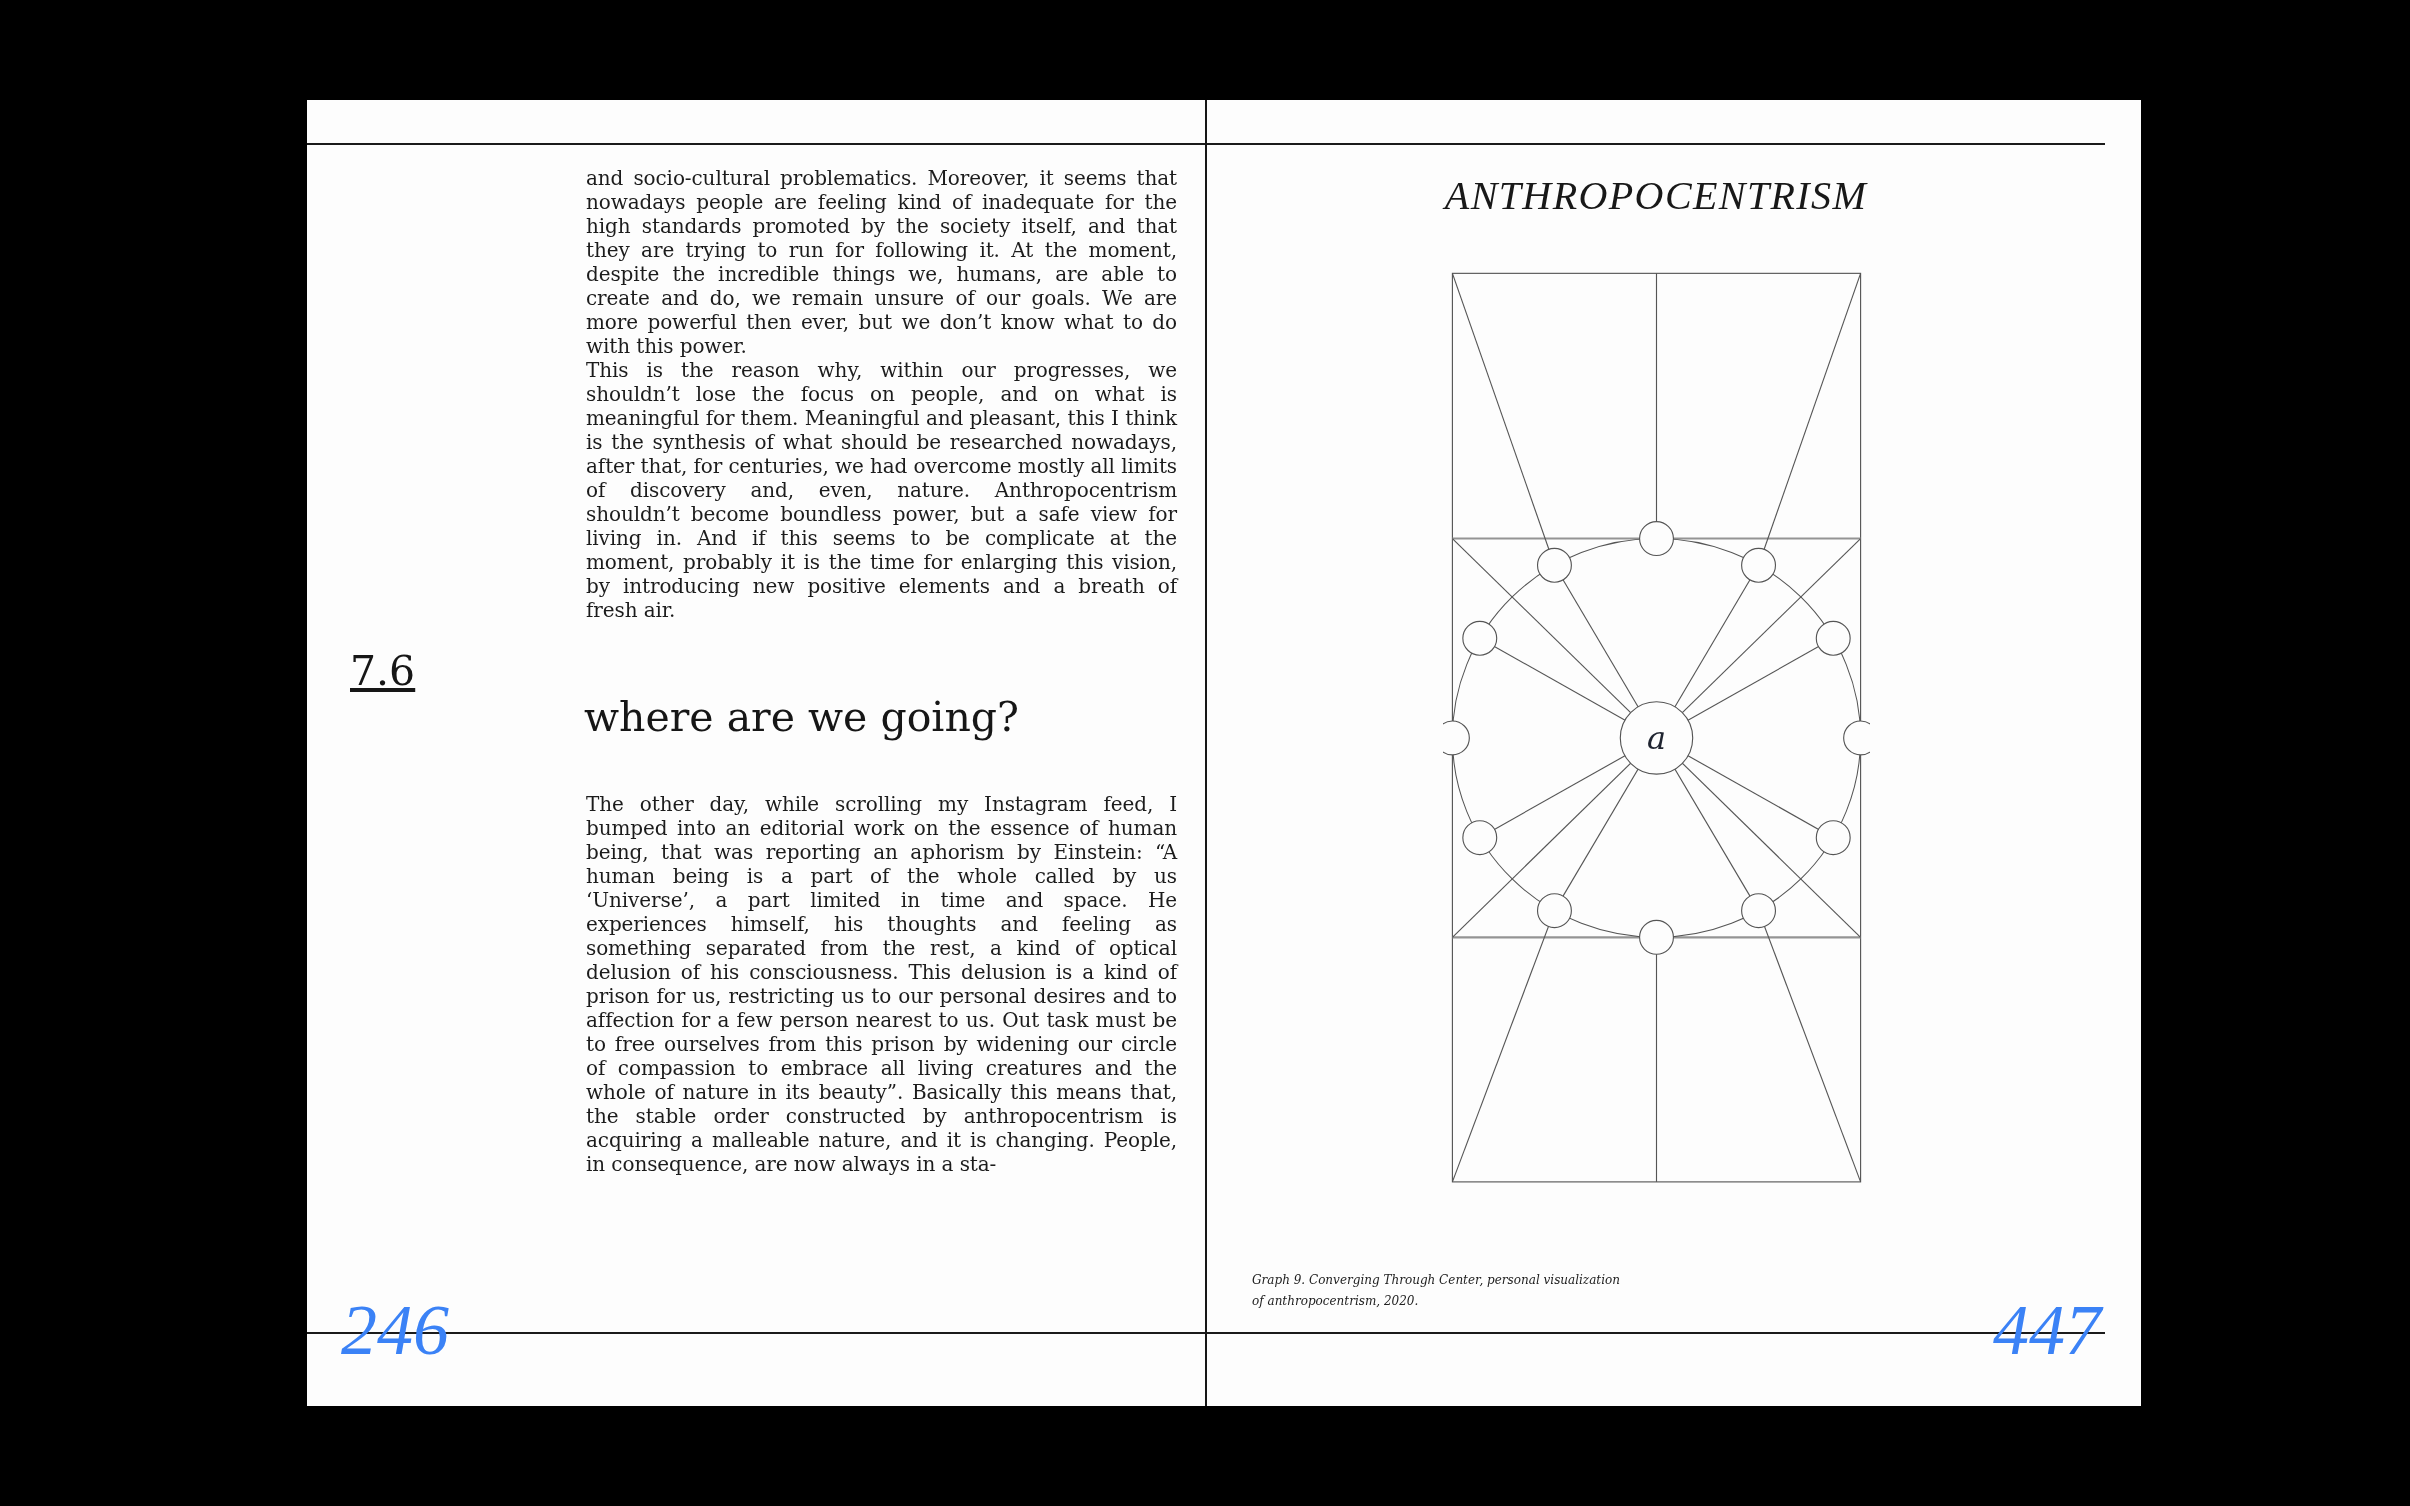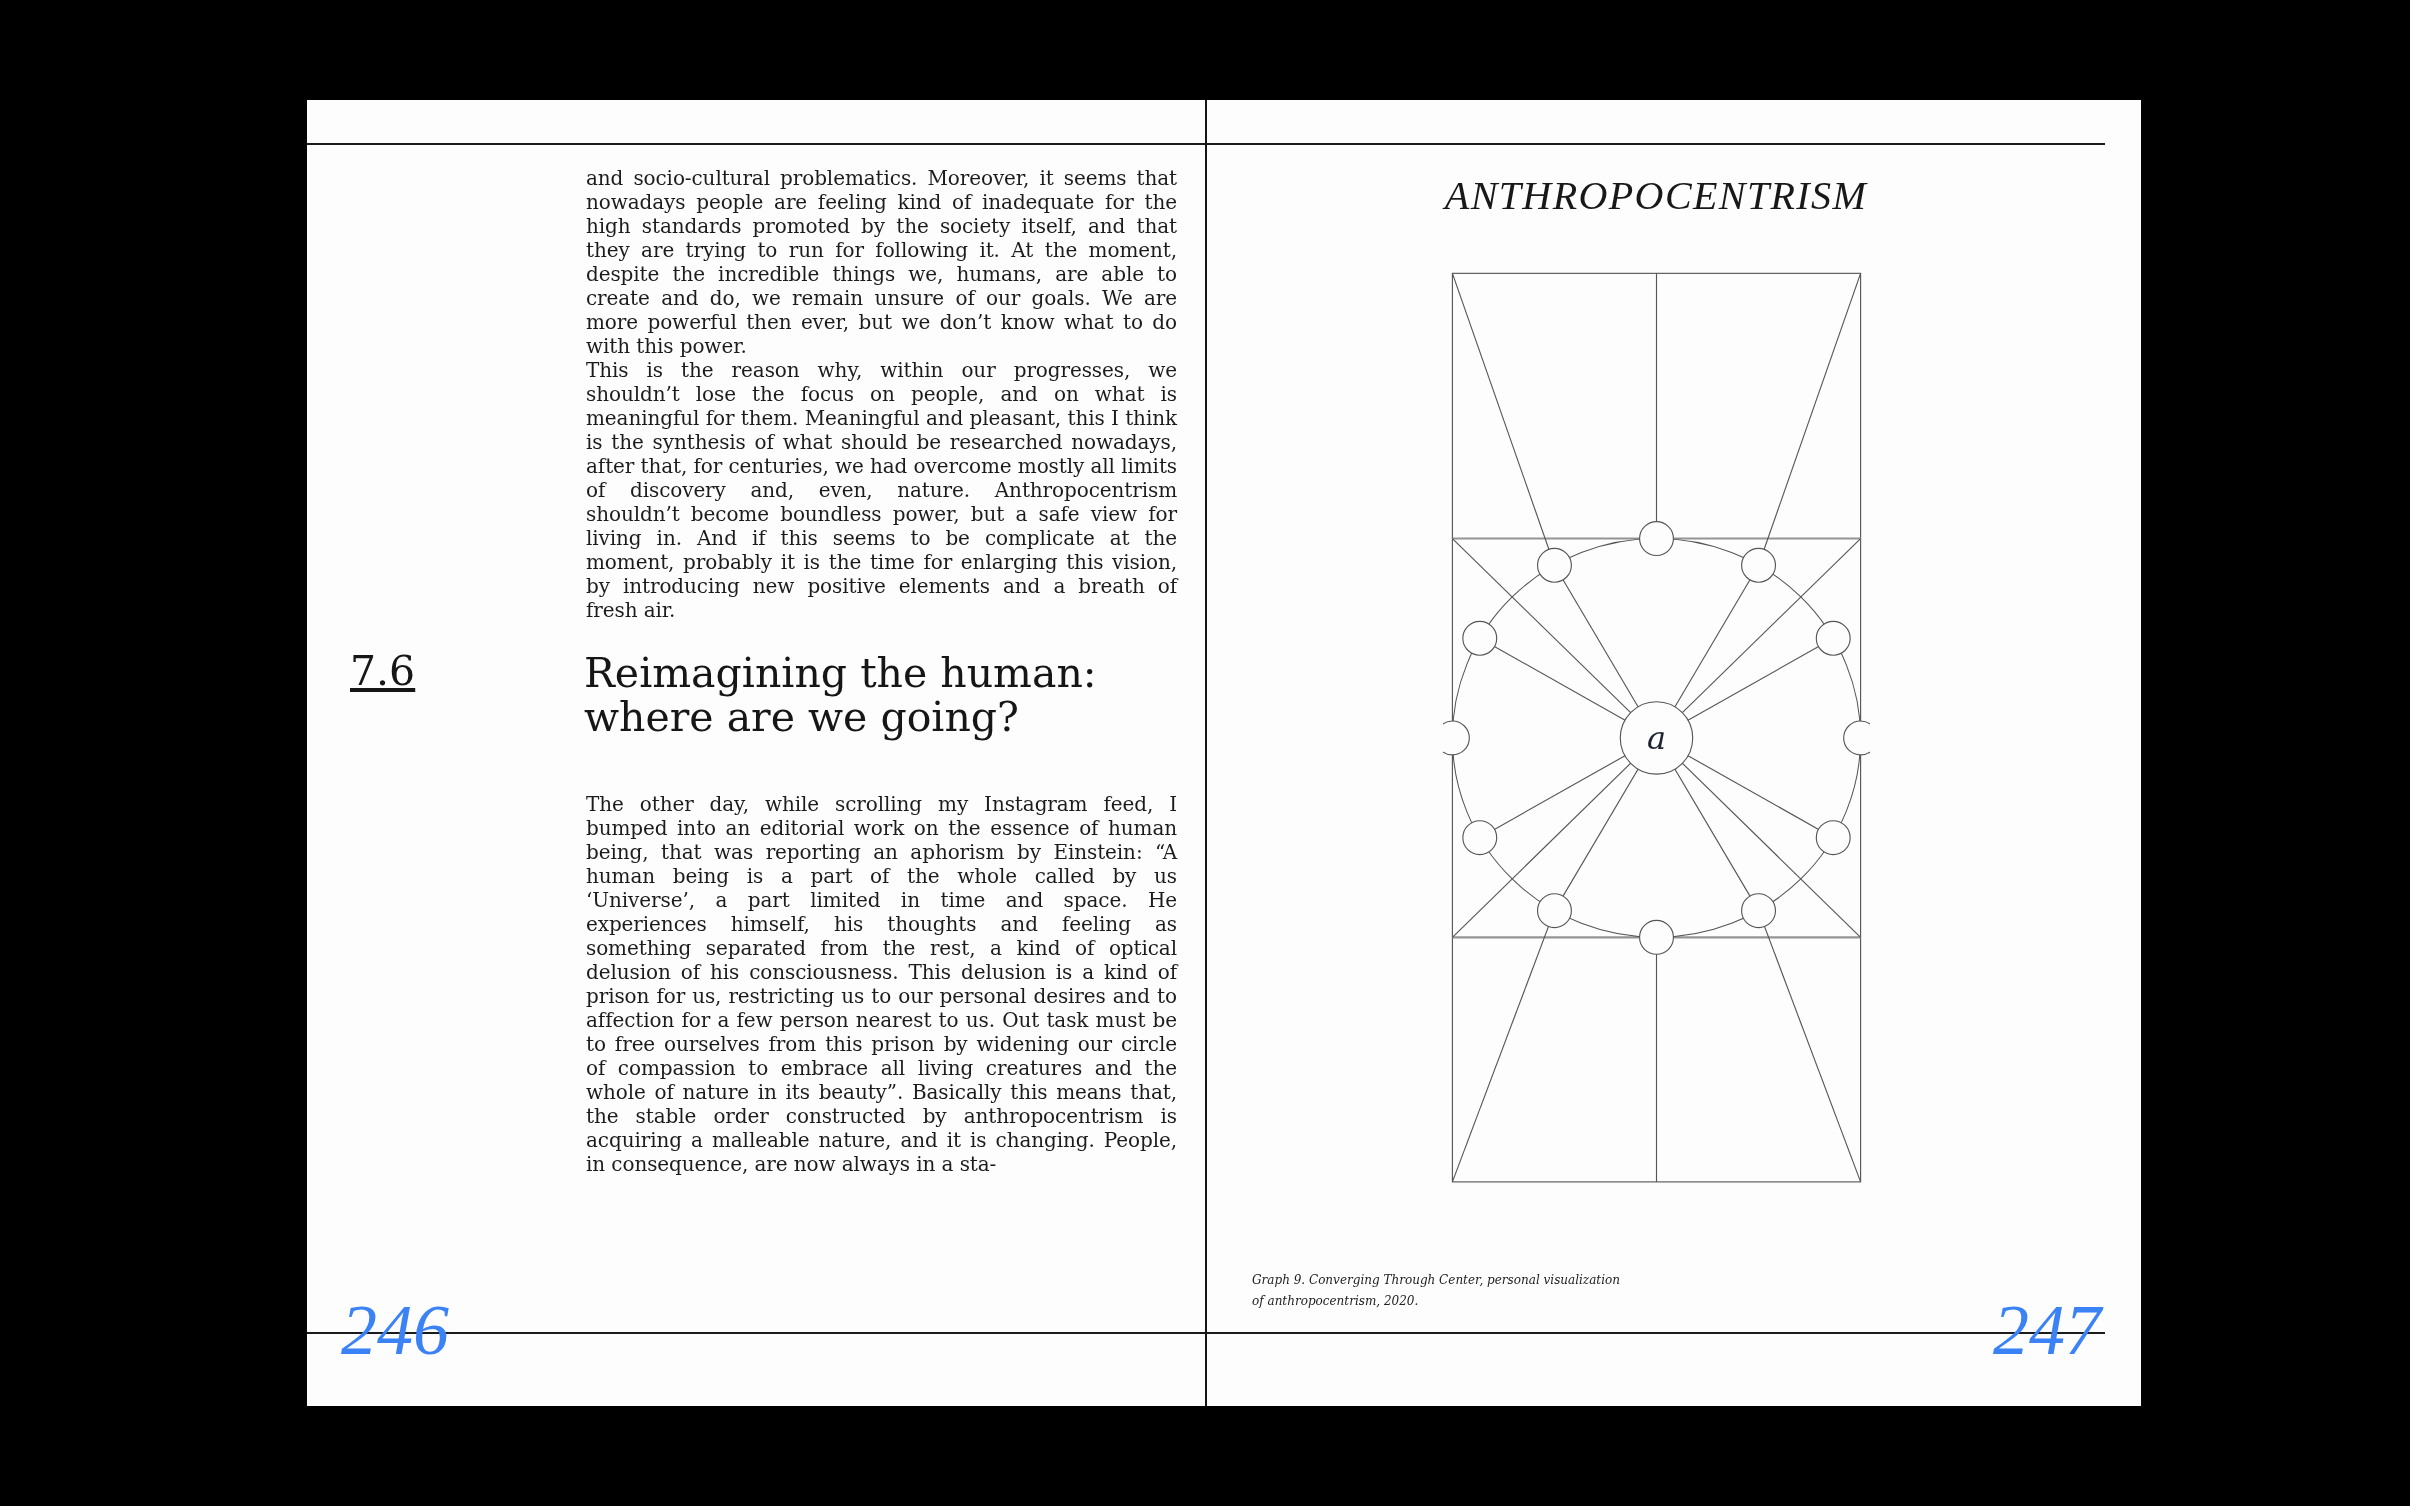--- a/index.html
+++ b/index.html
@@ -67,21 +67,21 @@
   <div class="abs fold"></div>
 
   <div class="abs bodycol para1">
     <p>and socio-cultural problematics. Moreover, it seems that nowadays people are feeling kind of inadequate for the high standards promoted by the society itself, and that they are trying to run for following it. At the moment, despite the incredible things we, humans, are able to create and do, we remain unsure of our goals. We are more powerful then ever, but we don’t know what to do with this power.</p>
     <p>This is the reason why, within our progresses, we shouldn’t lose the focus on people, and on what is meaningful for them. Meaningful and pleasant, this I think is the synthesis of what should be researched nowadays, after that, for centuries, we had overcome mostly all limits of discovery and, even, nature. Anthropocentrism shouldn’t become boundless power, but a safe view for living in. And if this seems to be complicate at the moment, probably it is the time for enlarging this vision, by introducing new positive elements and a breath of fresh air.</p>
   </div>
 
   <div class="abs section-number">7.6</div>
 
   <div class="abs section-heading">
-    <span>Reimagining the human:</span><br>
+    <br>
     <span>where are we going?</span>
   </div>
 
   <div class="abs bodycol para3">
     <p>The other day, while scrolling my Instagram feed, I bumped into an editorial work on the essence of human being, that was reporting an aphorism by Einstein: “A human being is a part of the whole called by us ‘Universe’, a part limited in time and space. He experiences himself, his thoughts and feeling as something separated from the rest, a kind of optical delusion of his consciousness. This delusion is a kind of prison for us, restricting us to our personal desires and to affection for a few person nearest to us. Out task must be to free ourselves from this prison by widening our circle of compassion to embrace all living creatures and the whole of nature in its beauty”. Basically this means that, the stable order constructed by anthropocentrism is acquiring a malleable nature, and it is changing. People, in consequence, are now always in a sta-</p>
   </div>
 
   <div class="abs pagenum left">246</div>
 
   <div class="abs rp-title">ANTHROPOCENTRISM</div>
@@ -136,16 +136,16 @@
       </g>
     </g>
     <text x="1759" y="795" font-size="34" fill="#1f2430" text-anchor="middle">a</text>
   </svg>
 
   <div class="abs caption">
     <span>Graph 9. Converging Through Center, personal visualization</span><br>
     <span>of anthropocentrism, 2020.</span>
   </div>
 
-  <div class="abs pagenum right">247</div>
+  <div class="abs pagenum right">447</div>
 
 </div>
 
 
 </body></html>

